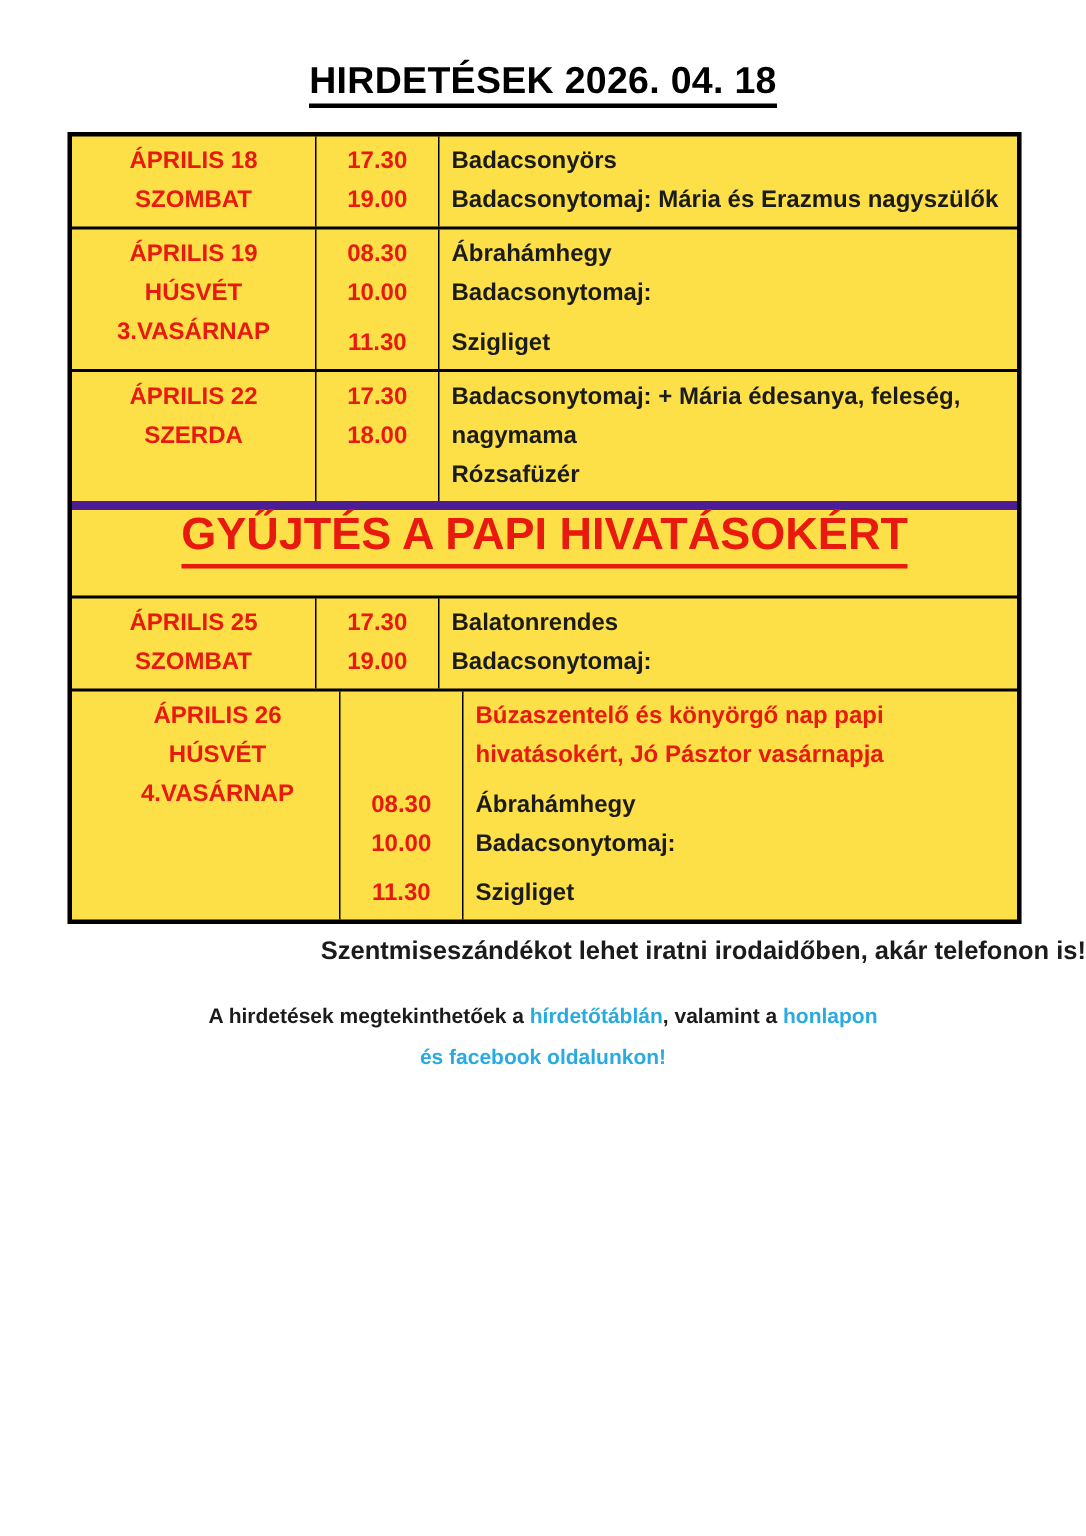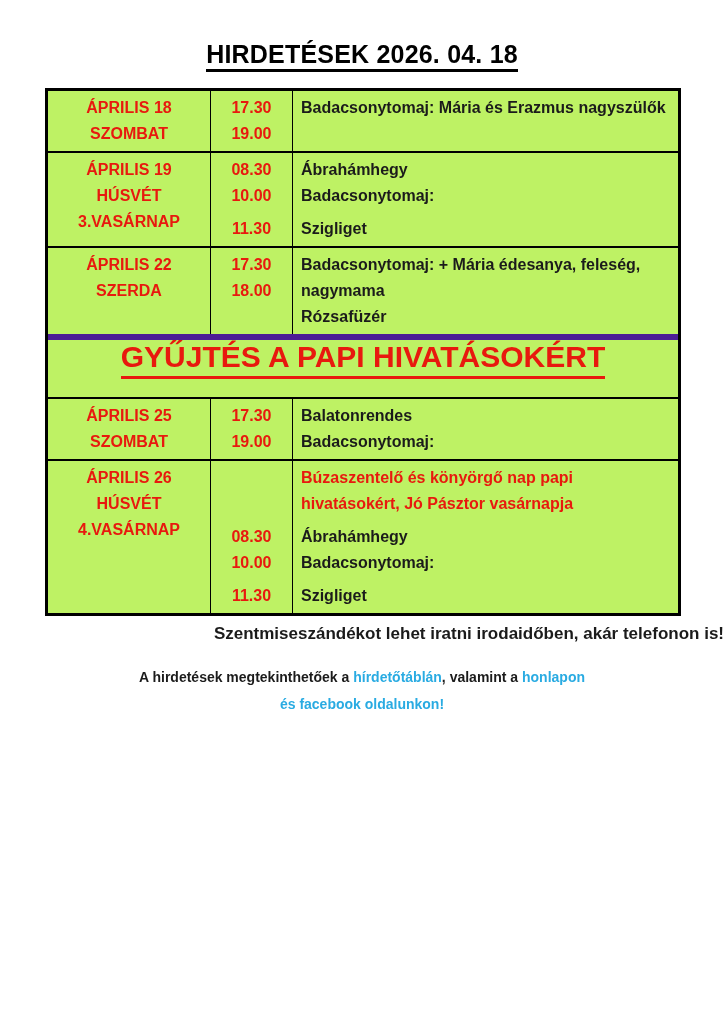--- a/index.html
+++ b/index.html
@@ -21,39 +21,39 @@
     text-align:center;margin:0;
     font-size:25px;font-weight:700;color:#000;
     letter-spacing:0.2px;
   }
   .title .u{border-bottom:3px solid #000;padding-bottom:1px;}
 
   
   .tbl{
     position:absolute;left:45px;top:88px;width:636px;
     border:3px solid #000;box-sizing:border-box;
-    background:#bef264;
+    background:#fde047;
   }
   .trow{display:flex;border-top:2px solid #000;}
   .trow:first-child{border-top:none;}
   .cell{
     box-sizing:border-box;
     padding:4px 2px;
     font-weight:700;font-size:16px;line-height:26px;
   }
   .c1{width:163px;border-right:1.5px solid #000;text-align:center;color:var(--red);}
   .c2{width:82px;border-right:1.5px solid #000;text-align:center;color:var(--red);}
   .c3{flex:1;padding-left:8px;padding-right:3px;color:var(--ink);text-align:left;}
   .gap{margin-top:7px;}
   .red{color:var(--red);}
   .r1{min-height:58px;}
   .r2{min-height:88px;}
   .r3{min-height:84px;}
   .r5{min-height:58px;}
-  .r6{min-height:148px;}
+  .r6{min-height:148px;padding-left:16px;}
   .spacer2{height:59px;}
 
   
   .banner-row{
     display:flex;justify-content:center;align-items:flex-start;
     min-height:57px;border-top:6px solid #4c1d95;
   }
   .banner-text{
     font-size:30px;font-weight:700;color:var(--red);
     border-bottom:3px solid var(--red);
@@ -89,20 +89,21 @@
     <div class="trow r1">
       <div class="cell c1">
         <div>ÁPRILIS 18</div>
         <div>SZOMBAT</div>
       </div>
       <div class="cell c2">
         <div>17.30</div>
         <div>19.00</div>
       </div>
       <div class="cell c3">
+        <div>Badacsonyörs</div>
         <div>Badacsonytomaj: Mária és Erazmus nagyszülők</div>
       </div>
     </div>
 
     <div class="trow r2">
       <div class="cell c1">
         <div>ÁPRILIS 19</div>
         <div>HÚSVÉT</div>
         <div>3.VASÁRNAP</div>
       </div>

